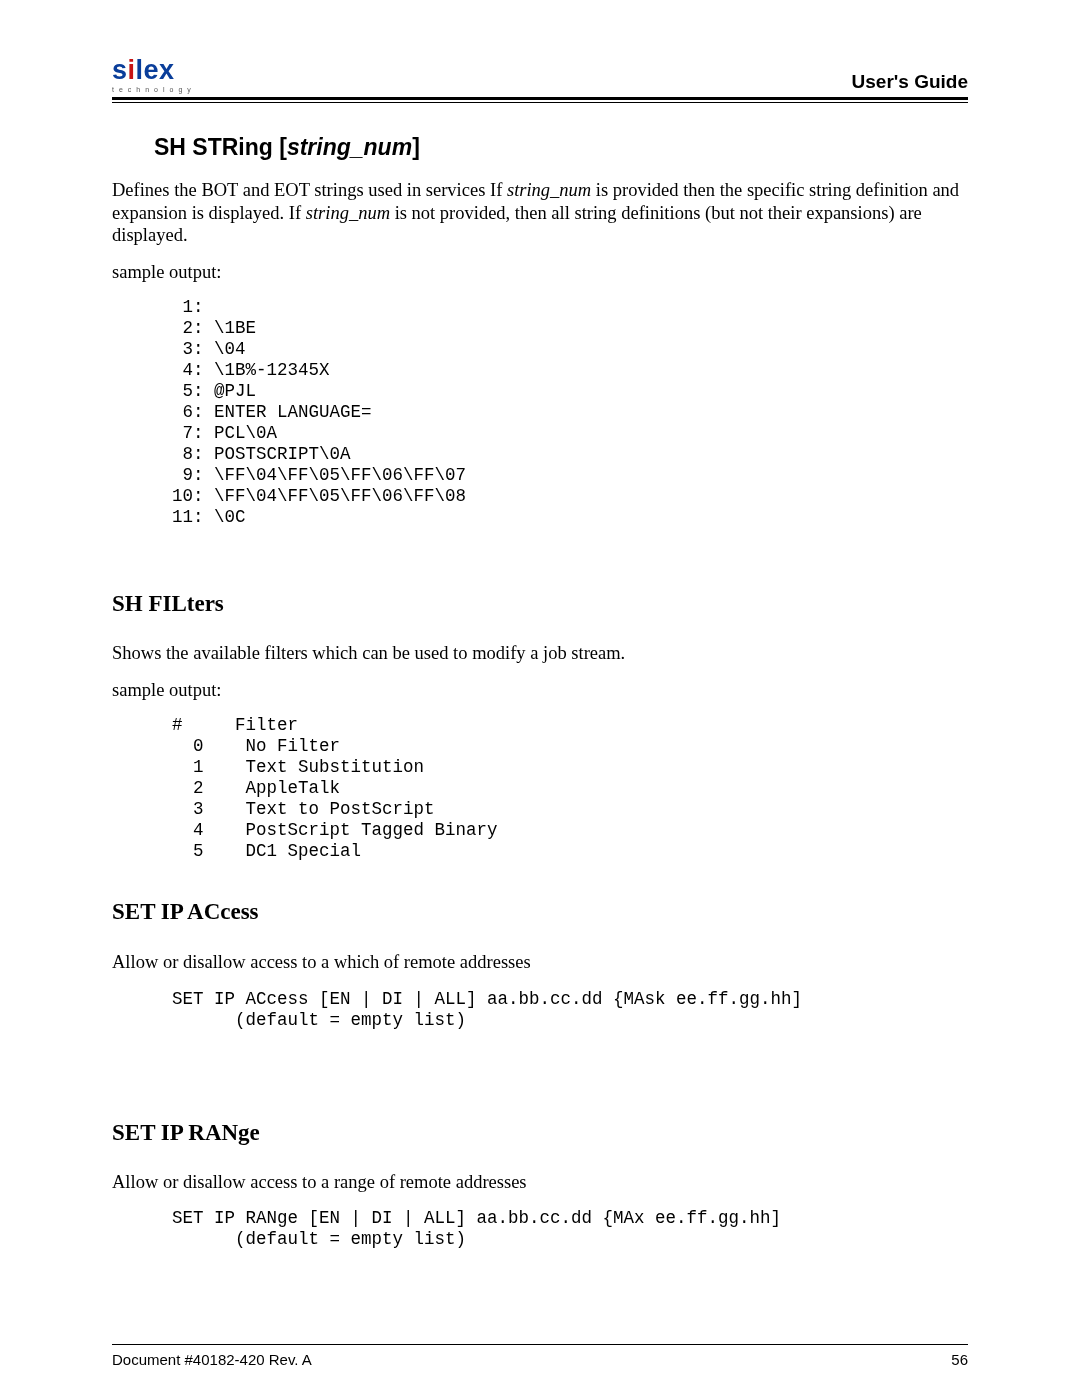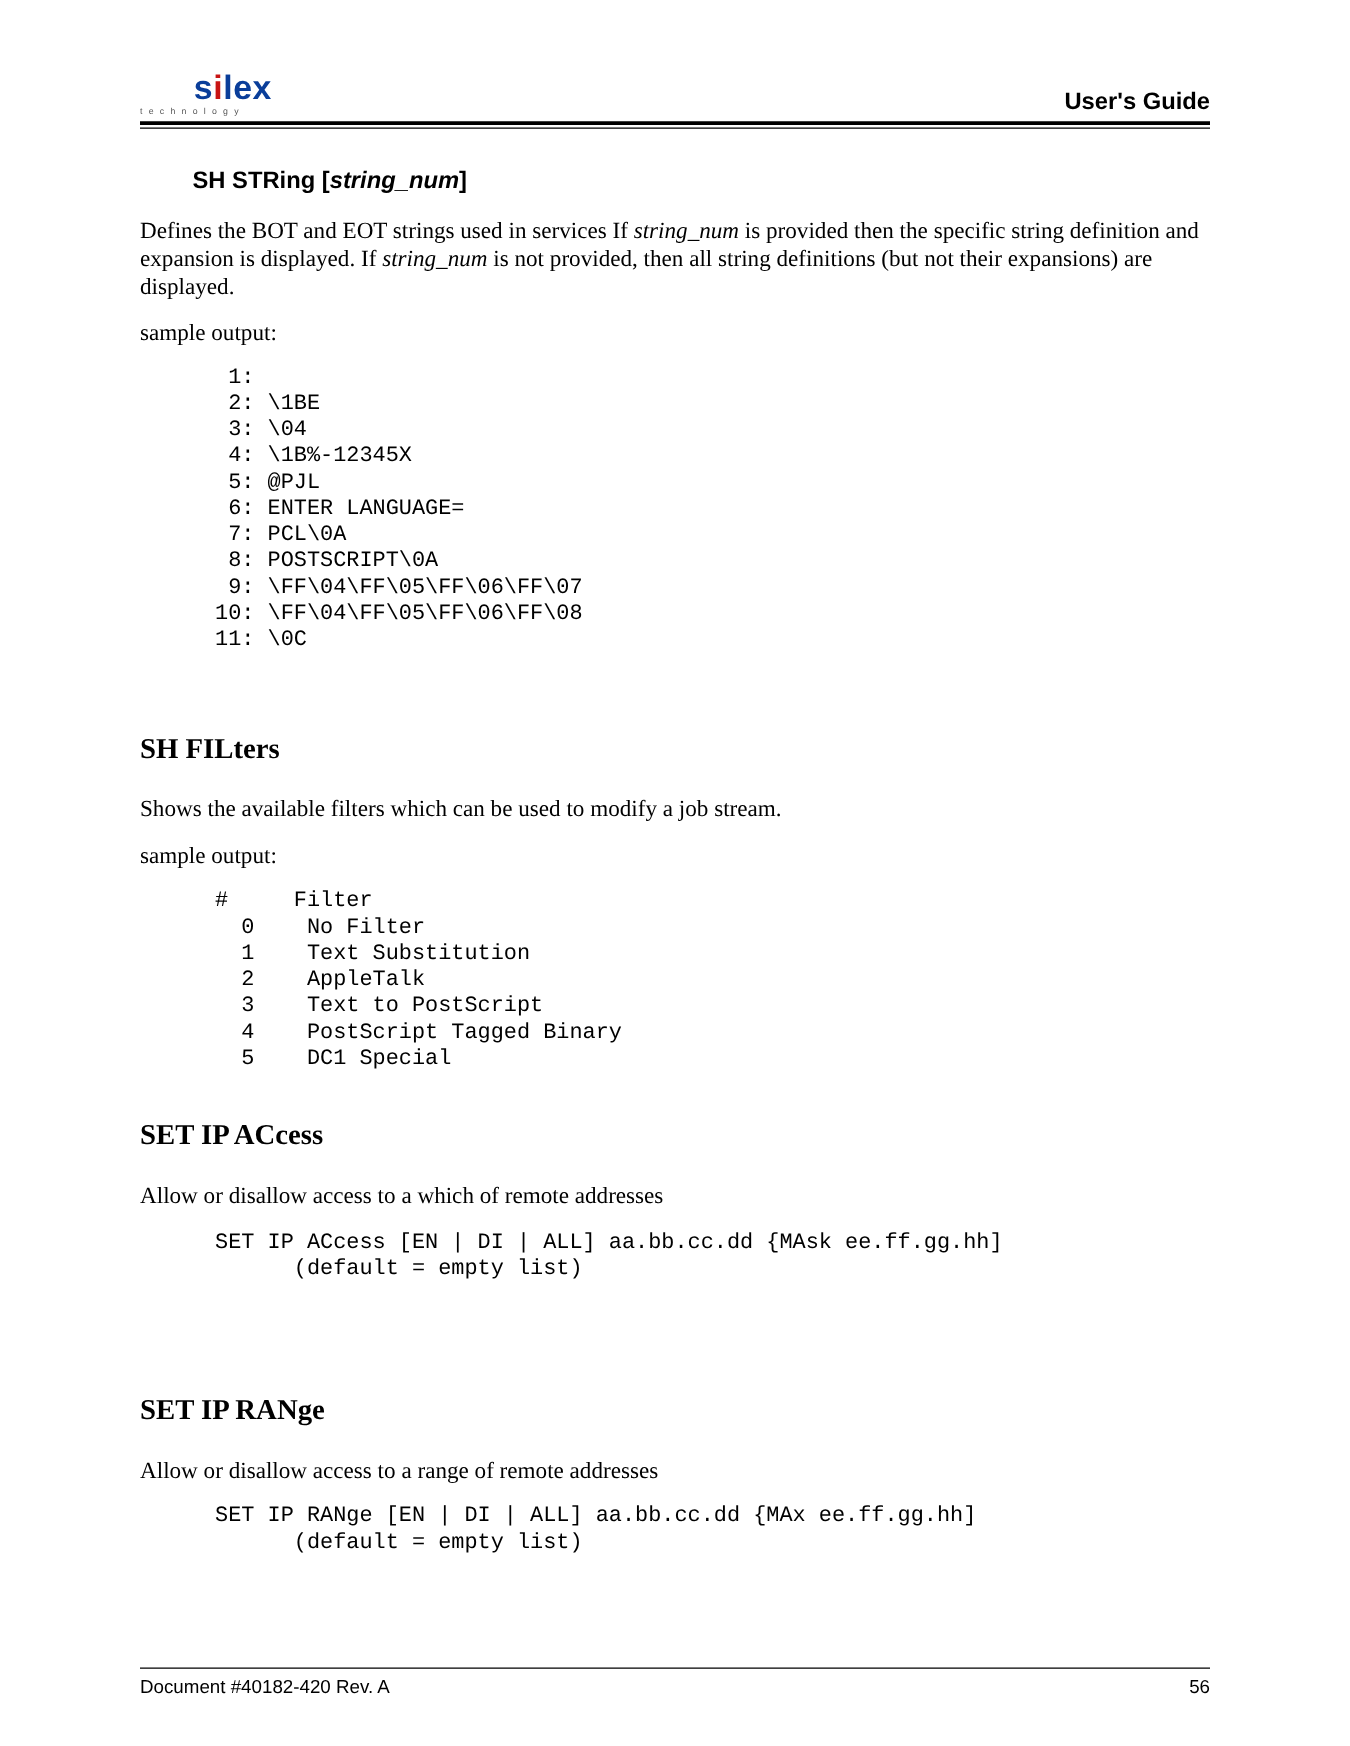--- a/index.html
+++ b/index.html
@@ -33,21 +33,20 @@
     display: flex;
     flex-direction: column;
     line-height: 1;
   }
   .logo .brand {
     font-family: Arial, Helvetica, sans-serif;
     font-weight: bold;
     font-size: 27px;
     letter-spacing: 0.5px;
     color: #0a3e9a;
-    margin-left: 43px;
   }
   .logo .brand .accent {
     color: #c81414;
   }
   .logo .sub {
     font-family: Arial, Helvetica, sans-serif;
     font-size: 7px;
     letter-spacing: 5px;
     color: #555;
     margin-top: 2px;
@@ -63,21 +62,21 @@
     margin-top: 1px;
   }
   .double-rule + .double-rule {
     border-top: 1px solid #000;
     margin-top: 2px;
   }
 
   
   h2.cmd {
     font-family: Arial, Helvetica, sans-serif;
-    font-size: 19px;
+    font-size: 23px;
     font-weight: bold;
     margin: 30px 0 18px 42px;
   }
   h2.cmd .param {
     font-style: italic;
   }
   h2.section {
     font-family: Liberation Serif, serif;
     font-size: 23px;
     font-weight: bold;
@@ -104,21 +103,21 @@
 
   .sample-label {
     margin: 18px 0 2px 0;
   }
 
   
   .footer {
     position: absolute;
     left: 112px;
     right: 112px;
-    bottom: 38px;
+    bottom: 28px;
   }
   .footer .rule {
     border-top: 1px solid #000;
     height: 0;
     margin-bottom: 6px;
   }
   .footer .row {
     display: flex;
     justify-content: space-between;
     font-family: Arial, Helvetica, sans-serif;

